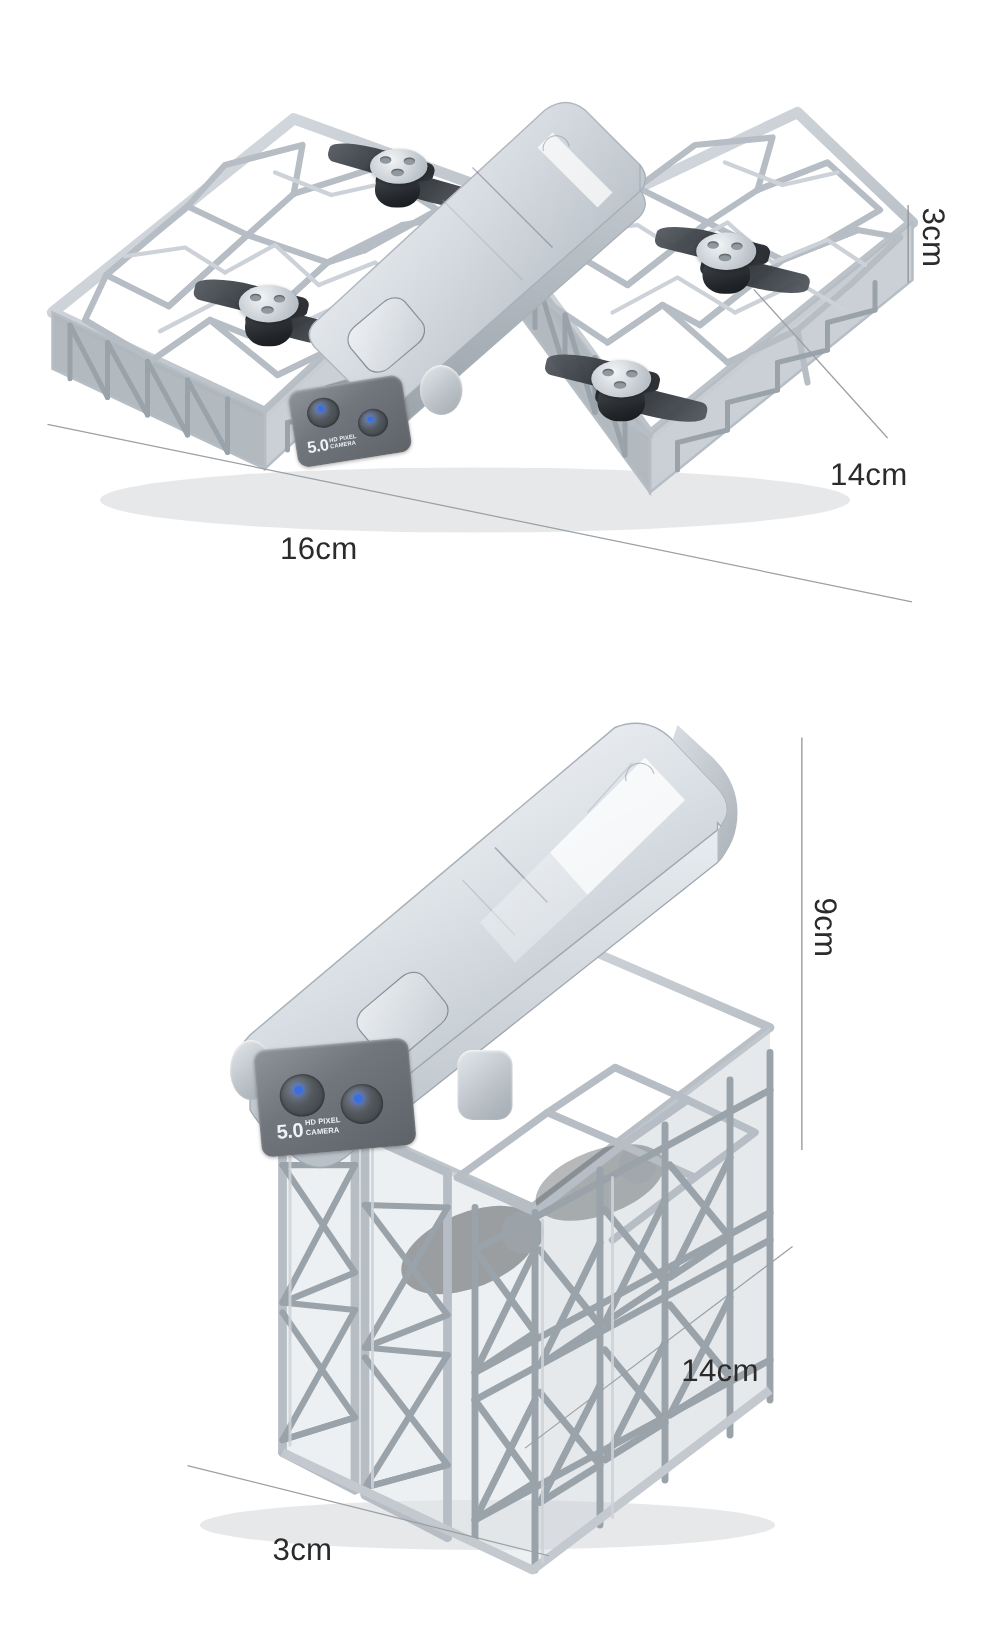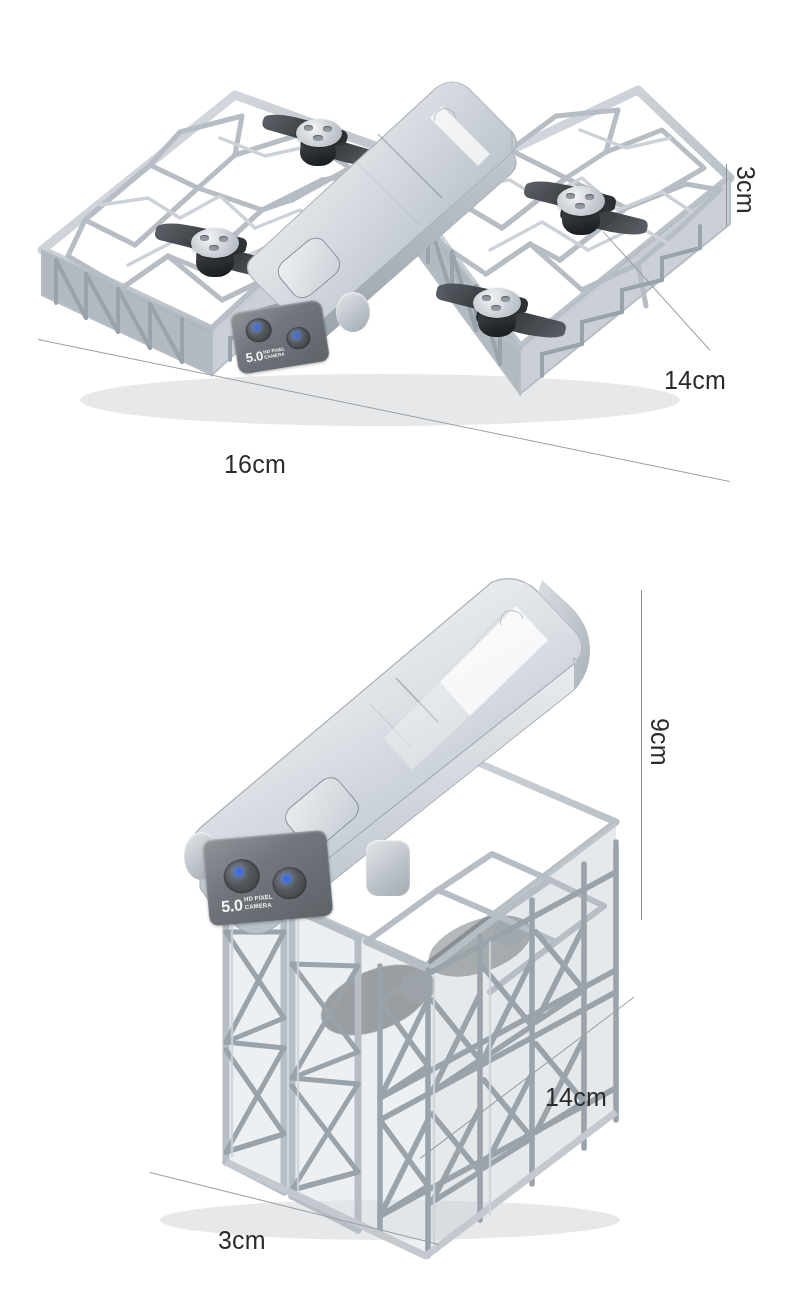--- a/index.html
+++ b/index.html
@@ -272,21 +272,21 @@
       </div>
     </div>
 
     <div class="dimline v" style="left:726px;top:164px;height:62px;"></div>
     <span class="dim rot90" style="left:758px;top:166px;">3cm</span>
 
     <div class="diag" style="left:603px;top:231px;width:160px;transform:rotate(48deg);"></div>
     <span class="dim" style="left:664px;top:368px;">14cm</span>
 
     <div class="diag" style="left:38px;top:339px;width:706px;transform:rotate(11.6deg);"></div>
-    <span class="dim" style="left:224px;top:452px;">16cm</span>
+    <span class="dim" style="left:224px;top:427px;">16cm</span>
   </div>
 
   <div class="view" style="left:0;top:540px;width:790px;height:769px;">
 
     <svg width="790" height="769" style="left:0;top:0;">
       <ellipse class="shadow-soft" cx="390" cy="680" rx="230" ry="20"></ellipse>
     </svg>
 
     <svg width="480" height="480" style="left:180px;top:160px;">
       <defs>

